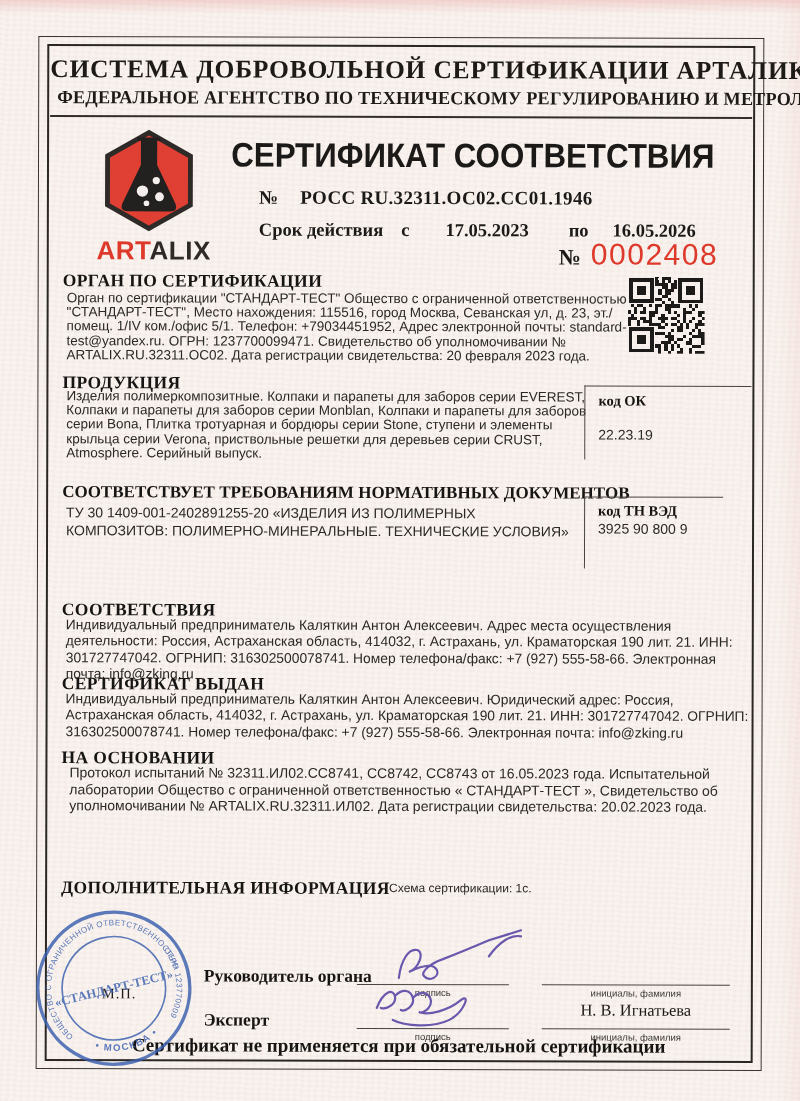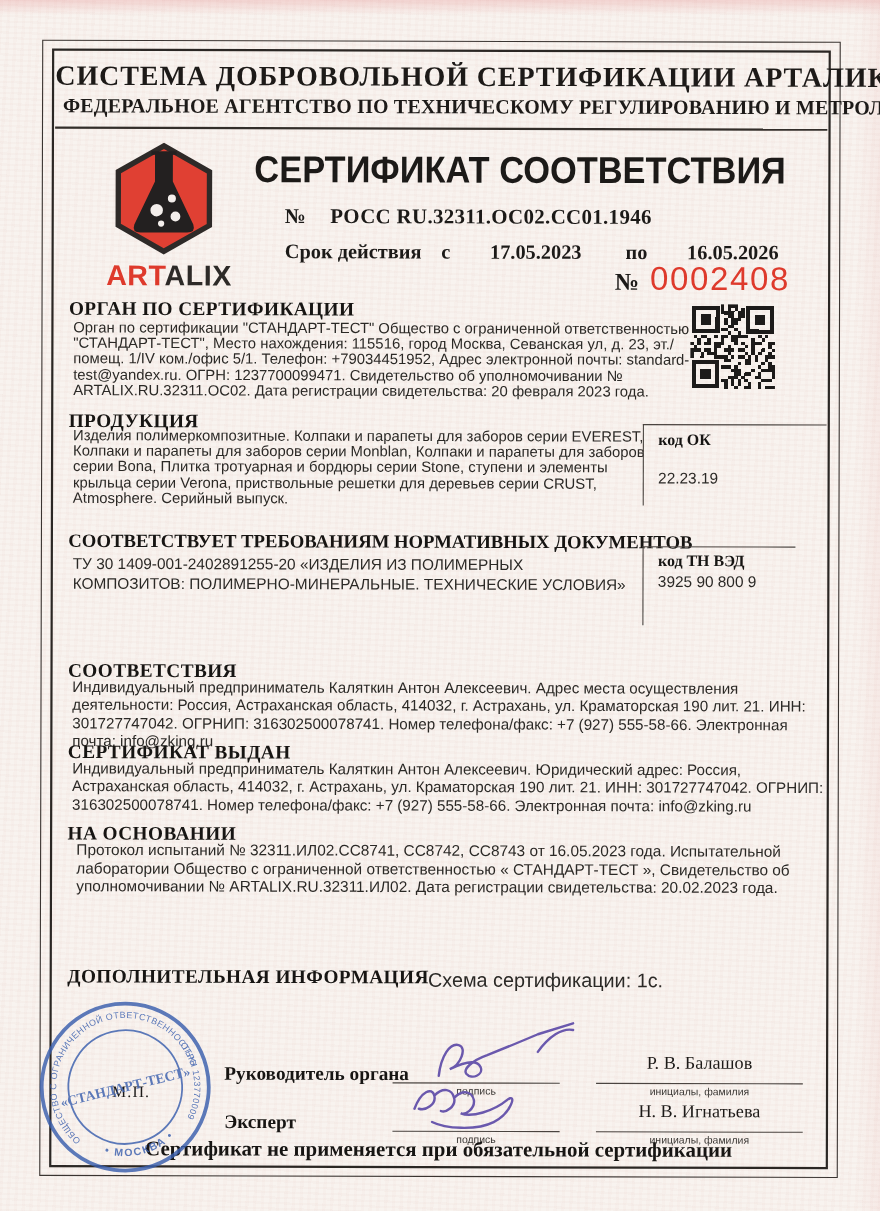--- a/index.html
+++ b/index.html
@@ -27,21 +27,21 @@
   .brand { margin-top:2px; font-family:"Liberation Sans","DejaVu Sans",sans-serif; font-weight:bold; font-size:26px; letter-spacing:.5px; white-space:nowrap;text-align:right; }
   .brand .b1 { color:#de3a2c; } .brand .b2 { color:#2d2a28; }
 
   .main-title { position:absolute; left:210px; top:136px; width:505px; text-align:center;
     font-family:"Liberation Sans","DejaVu Sans",sans-serif; font-weight:bold; font-size:34px; color:#1c1a18;
     transform:scaleX(.92); white-space:nowrap; }
   .numrow { position:absolute; left:258px; top:187px; font-size:19px; font-weight:bold; color:#1c1a18; letter-spacing:.3px; white-space:nowrap; }
   .numrow .nsign { margin-right:22px; }
   .validity { position:absolute; left:258px; top:220px; font-size:18.5px; font-weight:bold; color:#1c1a18; white-space:nowrap; }
   .validity .v-s { margin-left:18px; } .validity .v-from { margin-left:36px; }
-  .validity .v-po { margin-left:40px; } .validity .v-to { margin-left:36px; }
+  .validity .v-po { margin-left:40px; } .validity .v-to { margin-left:24px; }
   .serial { position:absolute; left:558px; top:237px; display:flex; align-items:baseline; white-space:nowrap; }
   .serial .s-sign { font-size:22px; font-weight:bold; color:#1c1a18; margin-right:10px; }
   .serial .s-num { font-family:"Liberation Sans","DejaVu Sans",sans-serif; font-size:30px; color:#de3a2c; letter-spacing:1.5px; }
 
   .sec-h { position:absolute; font-size:17.5px; font-weight:bold; letter-spacing:.4px; color:#171513; white-space:nowrap; }
   .sec-b { position:absolute; font-family:"Liberation Sans","DejaVu Sans",sans-serif; color:#2b2926; }
 
   .h-org  { left:62px; top:271px; }
   .b-org  { left:66px; top:292px; width:566px; font-size:13.5px; line-height:14.2px; }
   .qr { position:absolute; left:627px; top:276px; width:77px; height:77px; }
@@ -60,21 +60,21 @@
   .b-conf { left:66px; top:505px; width:512px; font-size:14px; line-height:17.5px; }
 
   .h-man { left:62px; top:600px; }
   .b-man { left:66px; top:618px; width:688px; font-size:13.8px; line-height:16.4px; }
   .h-iss { left:62px; top:674px; }
   .b-iss { left:66px; top:692px; width:688px; font-size:13.8px; line-height:16.4px; }
   .h-bas { left:62px; top:748px; }
   .b-bas { left:70px; top:765px; width:692px; font-size:14px; line-height:16.6px; }
 
   .h-add { left:62px; top:878px; }
-  .b-add { left:390px; top:881px; width:320px; font-size:18px; }
+  .b-add { left:390px; top:881px; width:320px; font-size:12px; }
 
   .mp { position:absolute; left:103px; top:986px; font-size:14.5px; color:#1d1a18; letter-spacing:1px; z-index:1; }
   .stamp { position:absolute; left:34px; top:908px; width:162px; height:162px; z-index:2; opacity:.82; }
 
   .sig-label { position:absolute; font-size:17.5px; font-weight:bold; color:#171513; white-space:nowrap; }
   .sl-1 { left:205px; top:966px; } .sl-2 { left:205px; top:1010px; }
   .sig-line { position:absolute; border-top:1.4px solid #4a4440; height:0; }
   .ln-s1 { left:358px; top:984px; width:152px; } .ln-n1 { left:543px; top:984px; width:188px; }
   .ln-s2 { left:358px; top:1028px; width:152px; } .ln-n2 { left:543px; top:1028px; width:188px; }
   .sig-cap { position:absolute; font-family:"Liberation Sans","DejaVu Sans",sans-serif; font-size:9.5px; color:#3a3734; text-align:center; }
@@ -357,21 +357,20 @@
         <text font-family="Liberation Sans, DejaVu Sans, sans-serif" font-size="9.5" font-weight="bold" letter-spacing="1.5" text-anchor="middle">
           <textPath href="#arcBot" startOffset="50%">•  МОСКВА  •</textPath>
         </text>
         <text x="80" y="84" text-anchor="middle" font-family="Liberation Serif, DejaVu Serif, serif" font-size="12.5" font-weight="bold">«СТАНДАРТ-ТЕСТ»</text>
       </g>
     </svg>
 
     <div class="sig-label sl-1">Руководитель органа</div>
     <div class="sig-line ln-s1"></div>
     <div class="sig-cap cap-s1">подпись</div>
-    <div class="sig-name nm-1">Р. В. Балашов</div>
     <div class="sig-line ln-n1"></div>
     <div class="sig-cap cap-n1">инициалы, фамилия</div>
     <svg class="ink ink-1" width="160" height="62" viewBox="0 0 160 62">
       <path d="M28 52 C30 34 38 22 46 24 C54 26 48 42 38 46 C50 40 62 36 66 44 C69 51 58 56 53 50 C50 46 58 38 72 33 C90 26 104 20 118 14 L150 4 M118 30 C128 16 140 8 150 10" fill="none" stroke="#6a58ad" stroke-width="2.2" stroke-linecap="round"></path>
     </svg>
 
     <div class="sig-label sl-2">Эксперт</div>
     <div class="sig-line ln-s2"></div>
     <div class="sig-cap cap-s2">подпись</div>
     <div class="sig-name nm-2">Н. В. Игнатьева</div>

